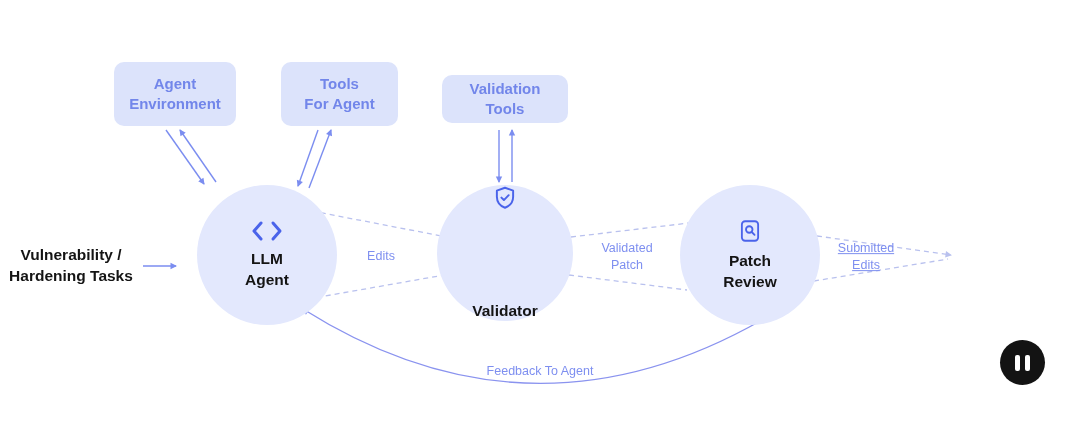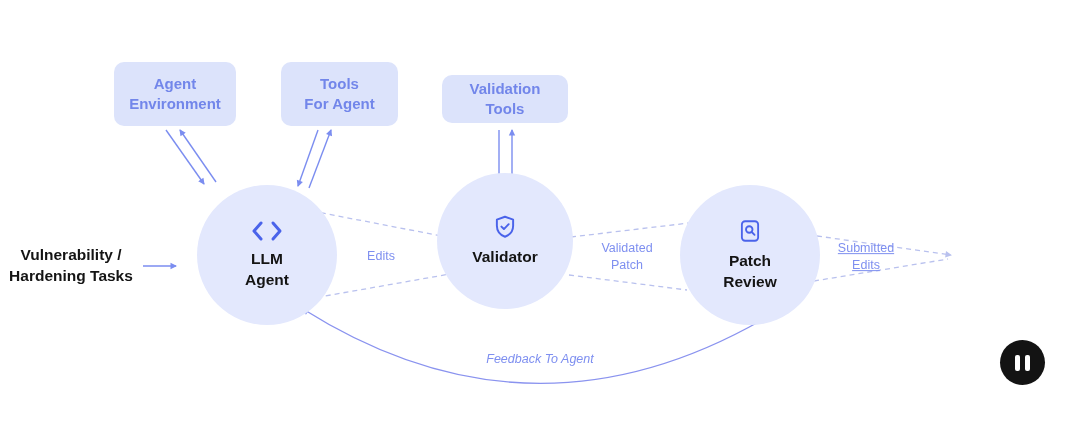--- a/index.html
+++ b/index.html
@@ -149,21 +149,21 @@
     <span class="node-icon">
       <svg width="32" height="22" viewBox="0 0 32 22" fill="none" stroke="#4a63ea" stroke-width="3" stroke-linecap="round" stroke-linejoin="round">
         <path d="M10 3 L3 11 L10 19"></path>
         <path d="M22 3 L29 11 L22 19"></path>
       </svg>
     </span>
     <span class="node-label">LLM
 Agent</span>
   </div>
 
-  <div class="node" style="left:437px; top:173px; width:136px; height:136px;">
+  <div class="node" style="left:437px; top:185px; width:136px; height:136px;justify-content:space-between;">
     <span class="node-icon">
       <svg width="26" height="26" viewBox="0 0 24 24" fill="none" stroke="#4a63ea" stroke-width="1.8" stroke-linecap="round" stroke-linejoin="round">
         <path d="M12 2.5 L19.5 5.2 V10.8 C19.5 15.7 16.4 19.3 12 21 C7.6 19.3 4.5 15.7 4.5 10.8 V5.2 Z"></path>
         <path d="M8.7 11.6 L11 13.9 L15.4 9.4"></path>
       </svg>
     </span>
     <span class="node-label">Validator</span>
   </div>
 
   <div class="node" style="left:680px; top:185px; width:140px; height:140px;">
@@ -179,21 +179,21 @@
   </div>
 
   <div class="endpoint" style="left:2px; top:245px; width:138px;">Vulnerability /
 Hardening Tasks</div>
 
   <div class="edge-label" style="left:381px; top:256px;">Edits</div>
   <div class="edge-label" style="left:627px; top:257px;">Validated
 Patch</div>
   <div class="edge-label" style="left:866px; top:257px;text-decoration:underline;">Submitted
 Edits</div>
-  <div class="edge-label" style="left:540px; top:359px;font-style:italic;">Feedback To Agent</div>
+  <div class="edge-label" style="left:540px; top:371px;">Feedback To Agent</div>
 
   <button class="pause-btn" style="left:1000px; top:340px;">
     <span class="pause-icon">
       <span class="pause-bar"></span>
       <span class="pause-bar"></span>
     </span>
   </button>
 
 </div>
 

